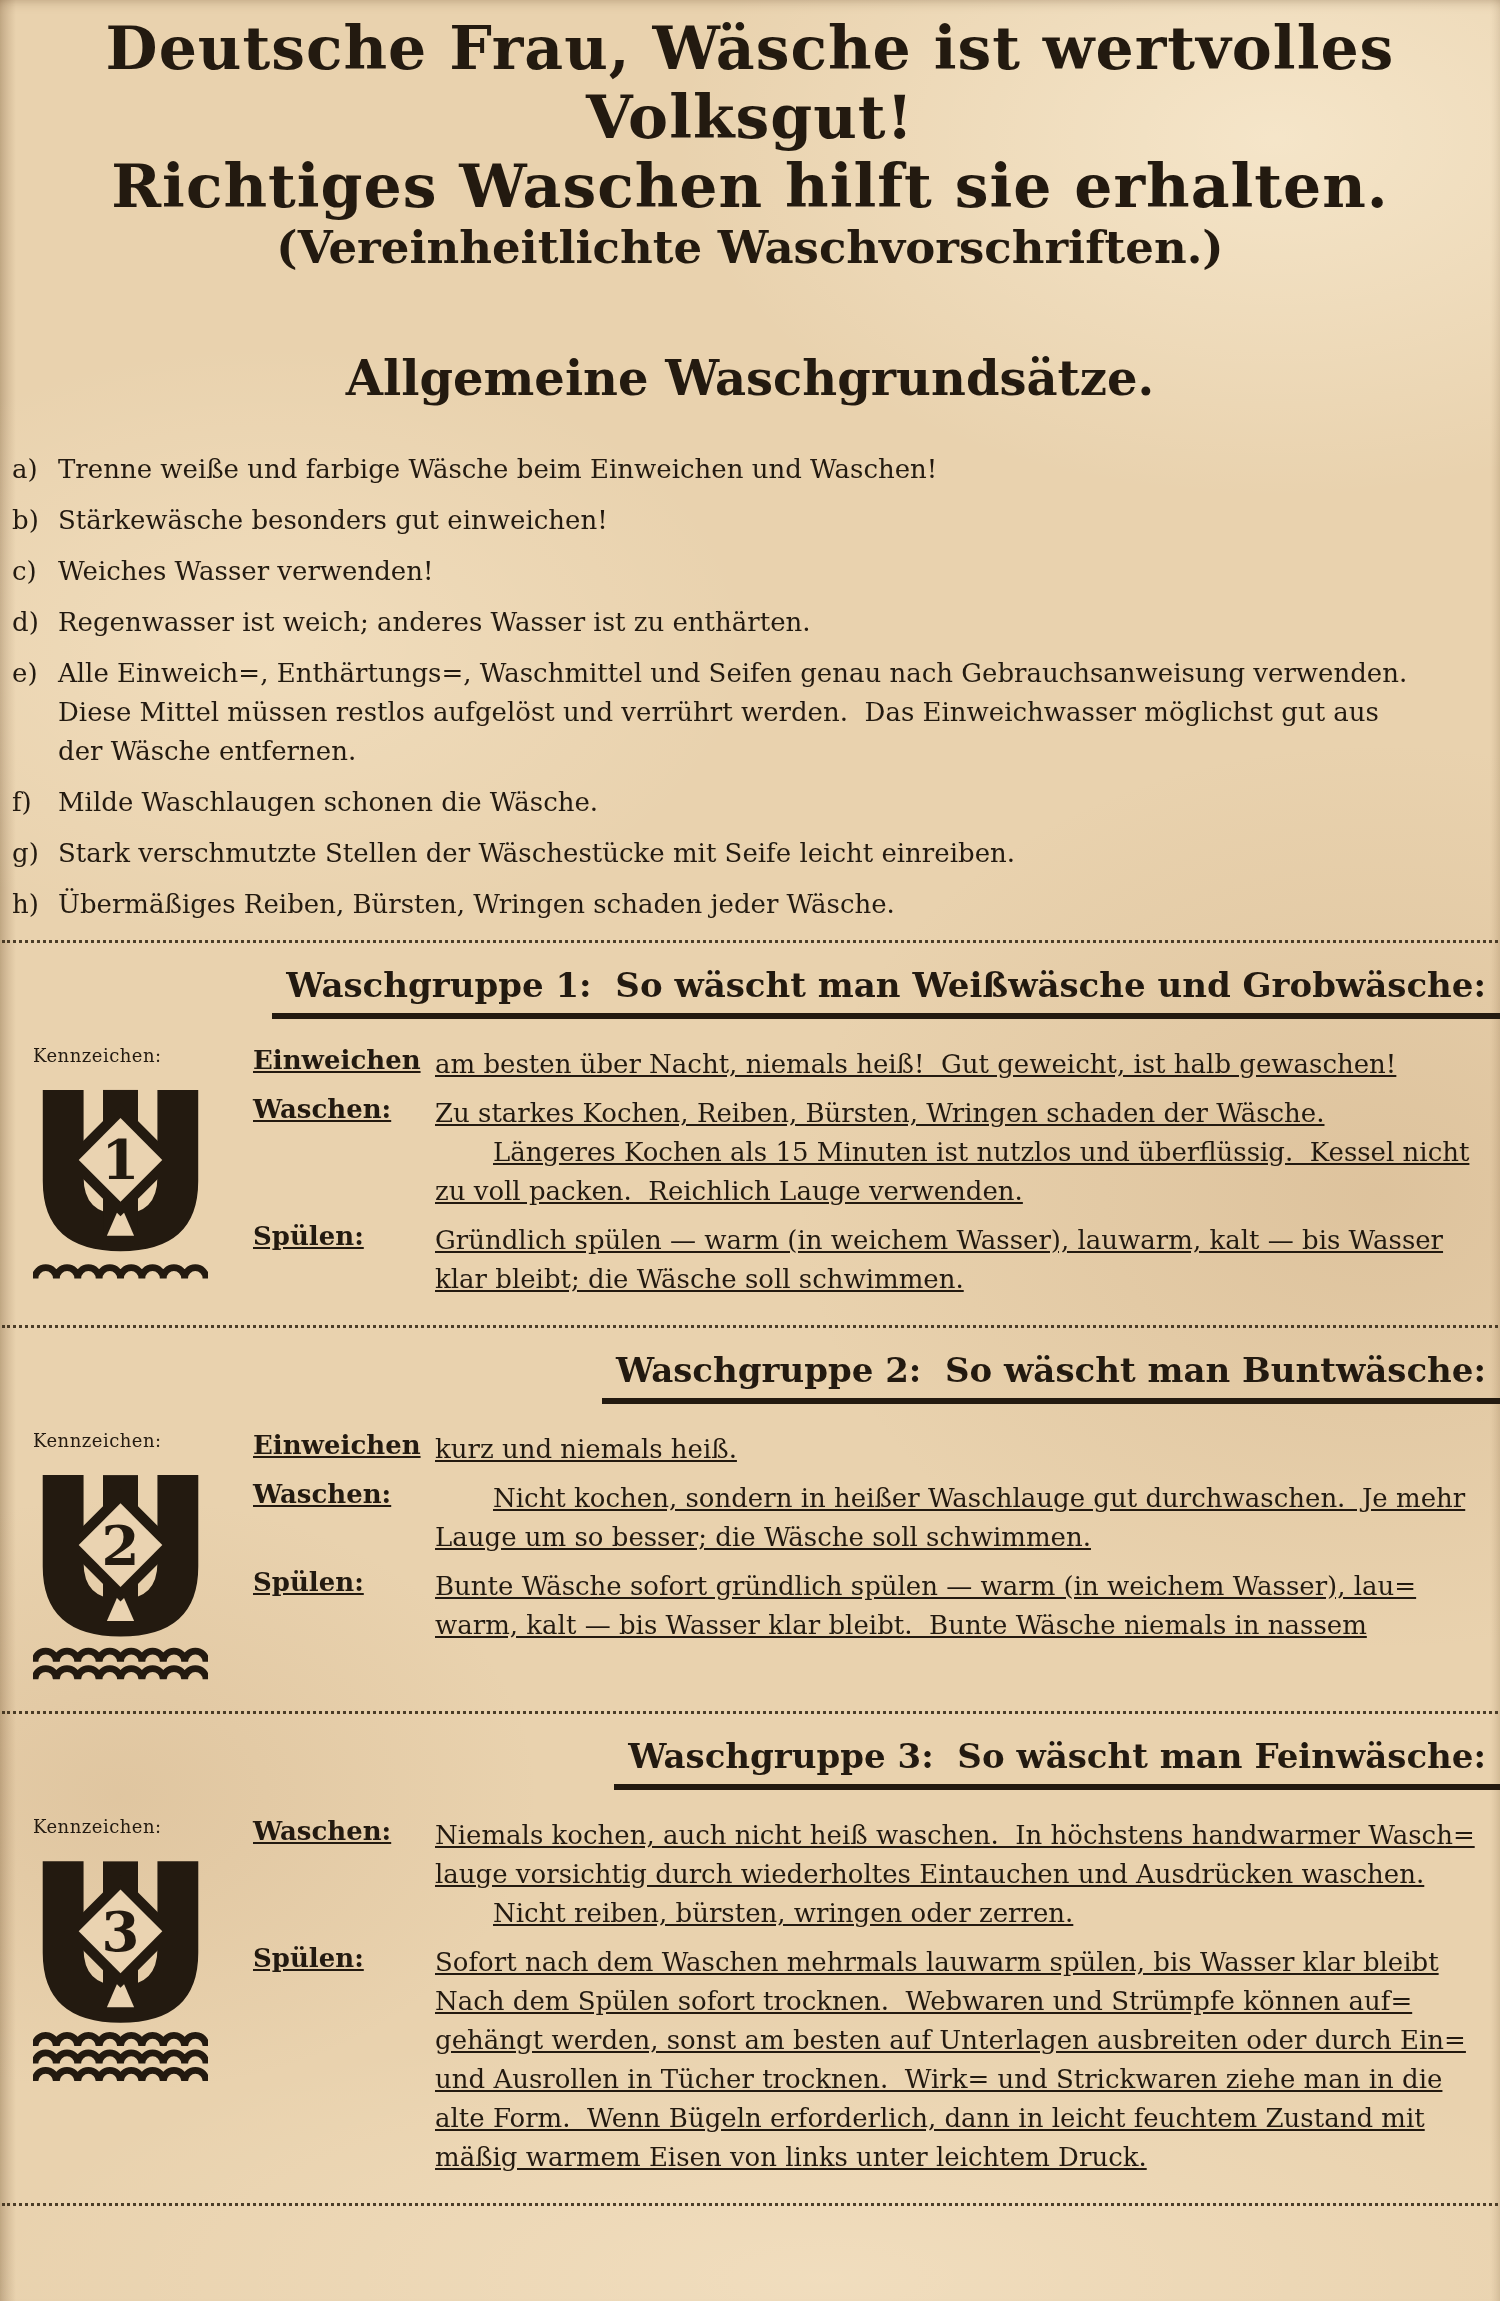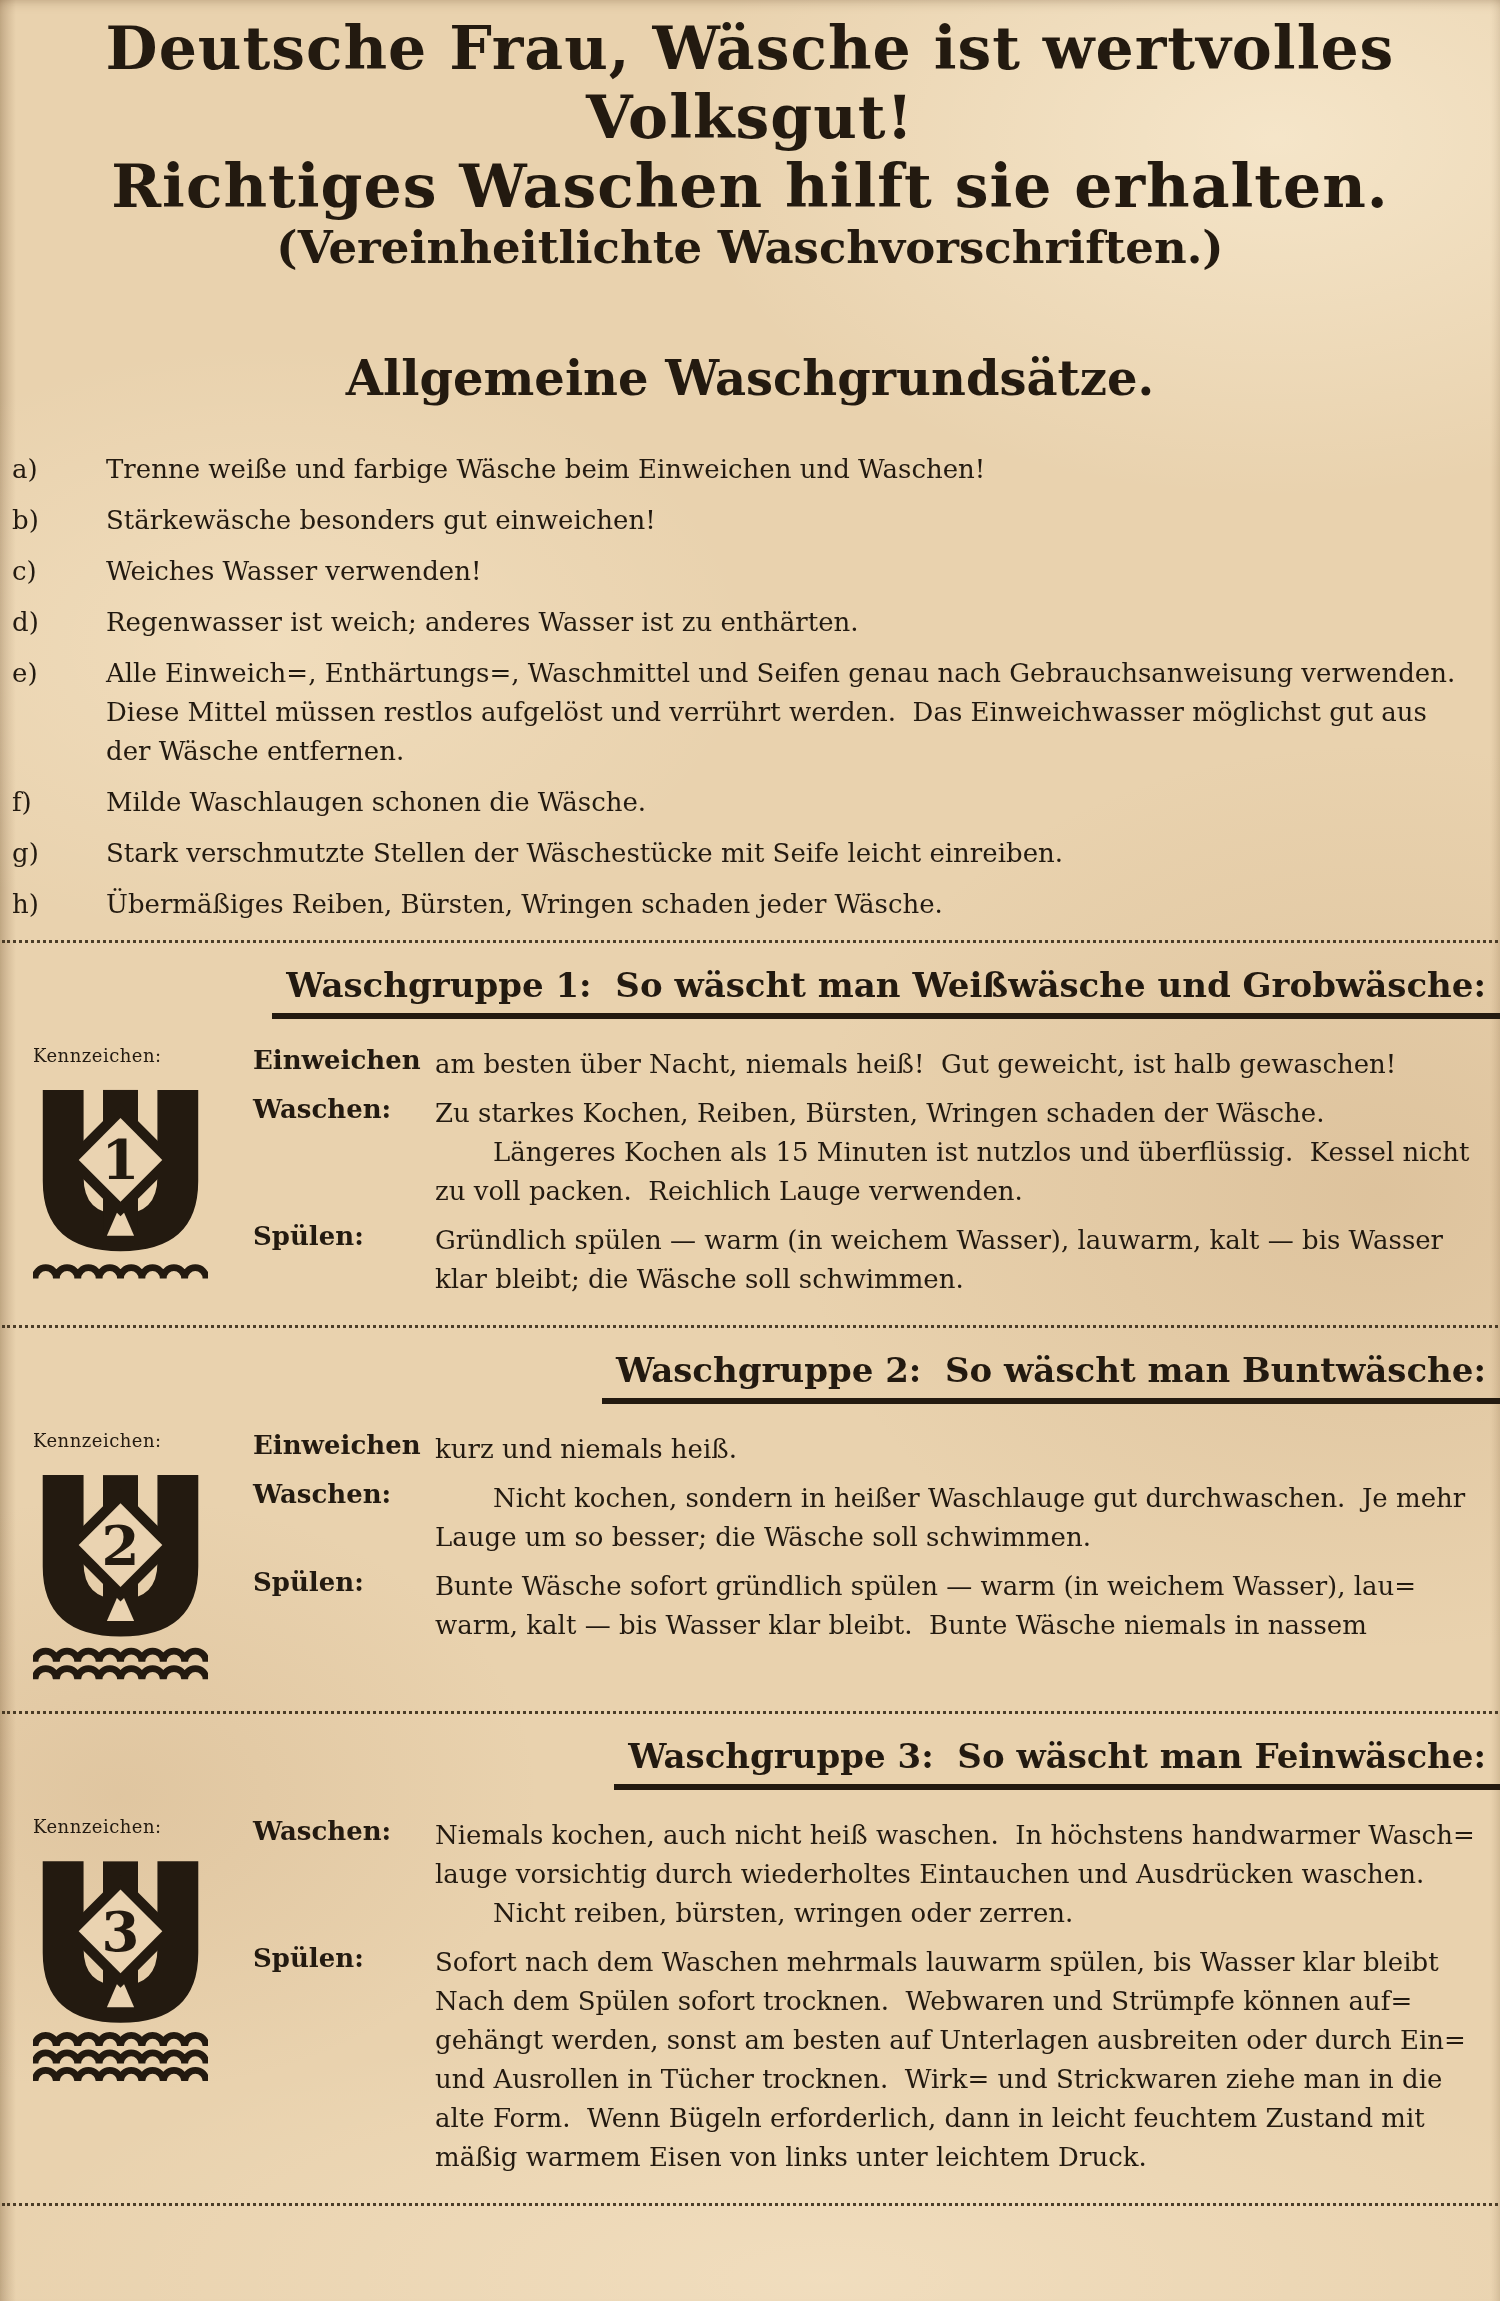--- a/index.html
+++ b/index.html
@@ -38,41 +38,41 @@
   }
   .principles-heading{
     margin:76px 0 0 0;
     text-align:center;
     font-size:48px;
     font-weight:bold;
   }
   .principles-list{margin:44px 0 0 0;padding:0 10px 0 12px;list-style:none;}
   .principle{display:flex;font-size:26px;line-height:1.5;margin:0 0 12px 0;}
   .marker{flex:none;width:46px;}
-  .ptext{flex:1;margin-left:48px;}
+  .ptext{flex:1;}
   .line{white-space:pre;}
   .dotrule{
     border:none;height:0;
     border-top:3px dotted rgba(58,44,26,.9);
     margin:16px 2px 0 2px;
   }
   .group-heading-wrap{text-align:right;margin-top:22px;}
   .group-heading{
     display:inline-block;
     font-size:34px;font-weight:bold;
     padding:0 14px 8px 14px;
     border-bottom:6px solid #231a10;
     white-space:pre;
   }
   .group-body{display:flex;margin-top:26px;}
   .kenn{flex:none;width:253px;box-sizing:border-box;padding-left:33px;}
   .kenn-label{font-size:18px;letter-spacing:.5px;}
   .emblem{display:block;margin-top:22px;}
   .rows{flex:1;font-size:26px;padding-right:8px;}
-  .row{display:flex;margin-bottom:10px;}
+  .row{display:flex;margin-bottom:10px;text-decoration:underline;}
   .row-label{flex:none;width:182px;font-weight:bold;}
   .row-text{flex:1;line-height:1.5;}
   .row-text .indent{padding-left:58px;}
 </style>
 </head>
 <body>
 
 <div class="page">
 
   <h1 class="title">Deutsche Frau, Wäsche ist wertvolles Volksgut!</h1>

